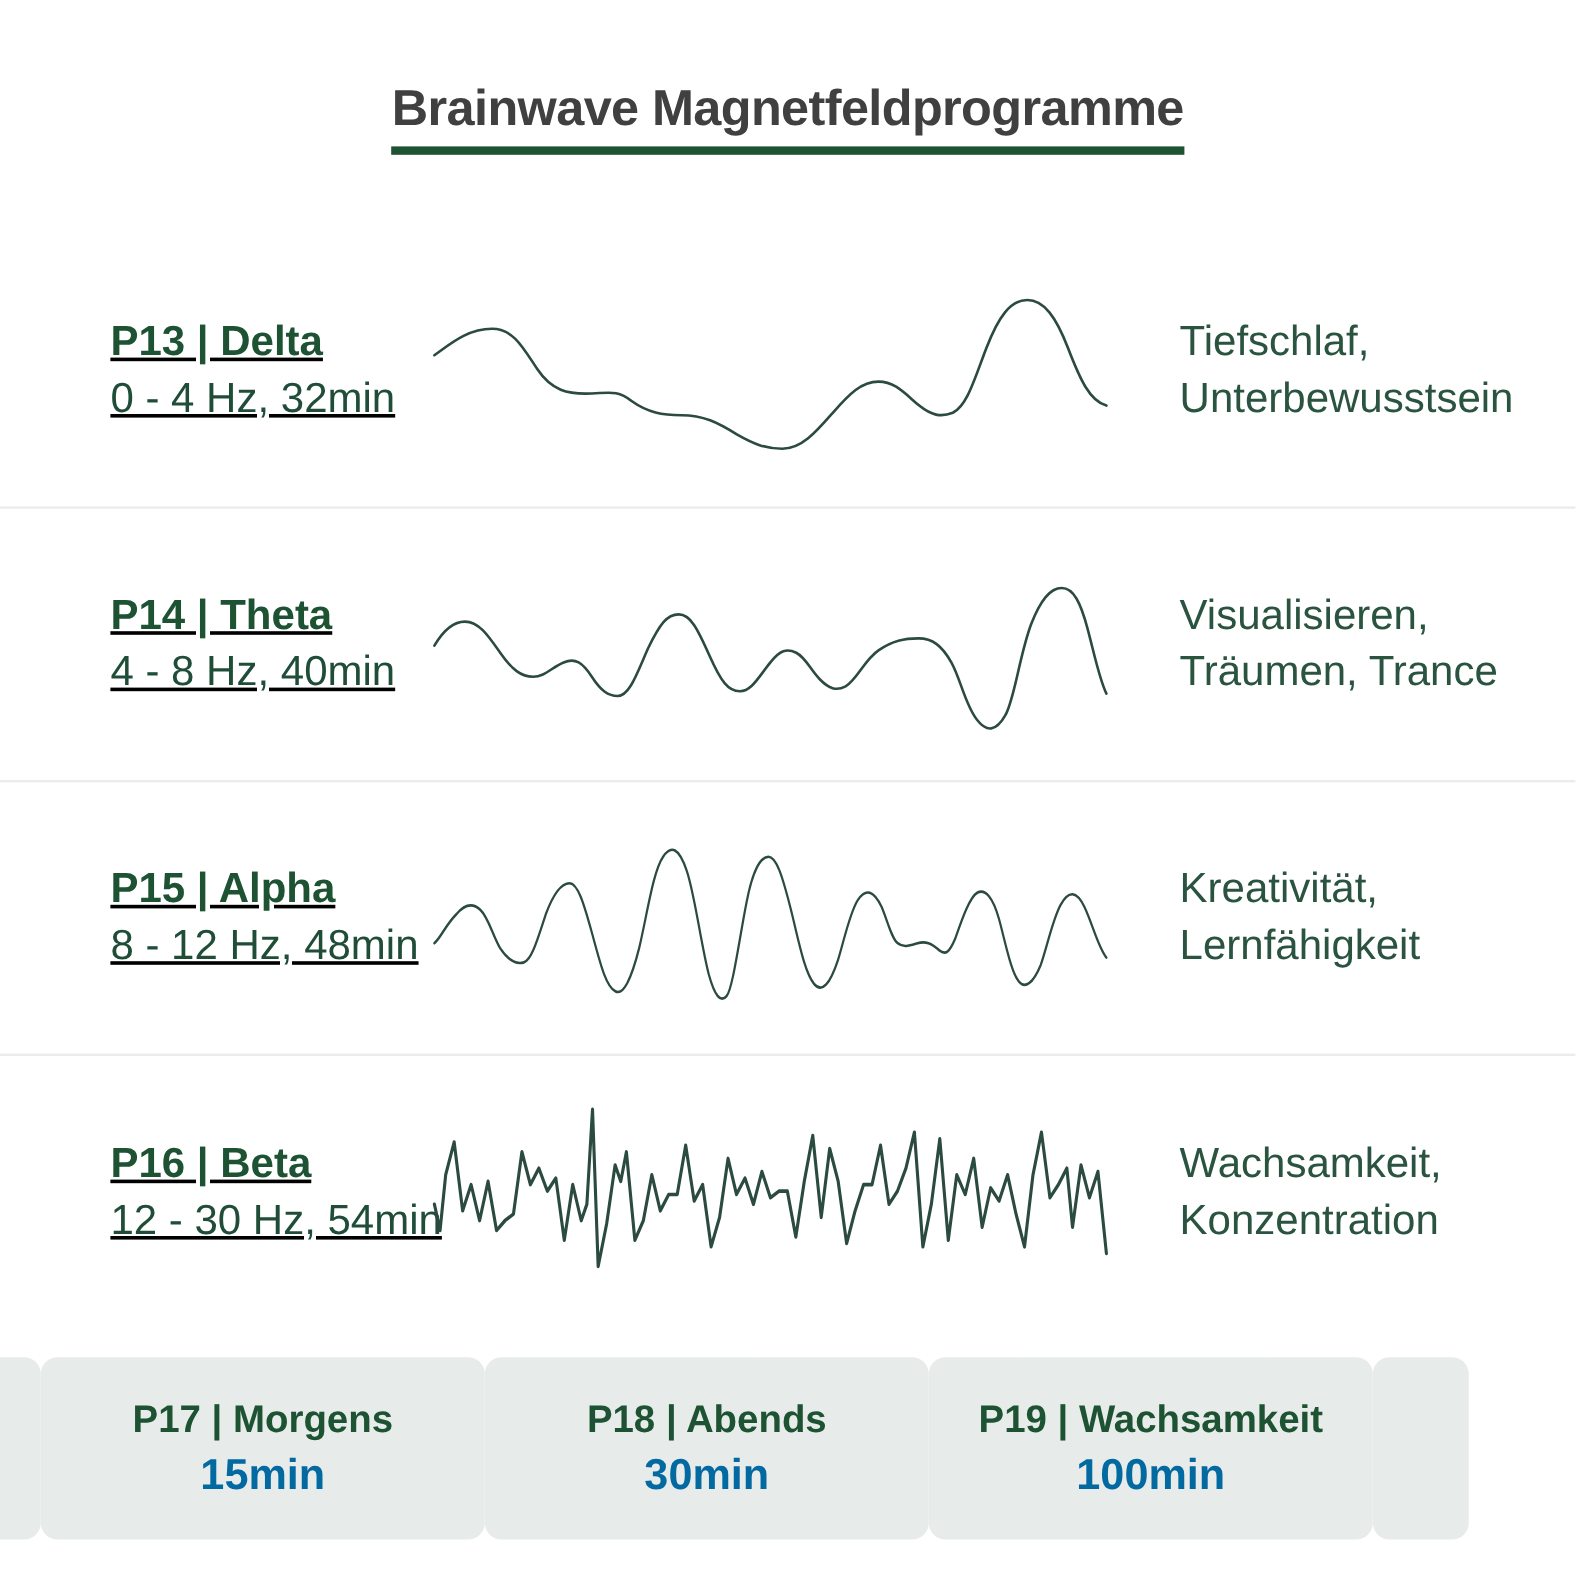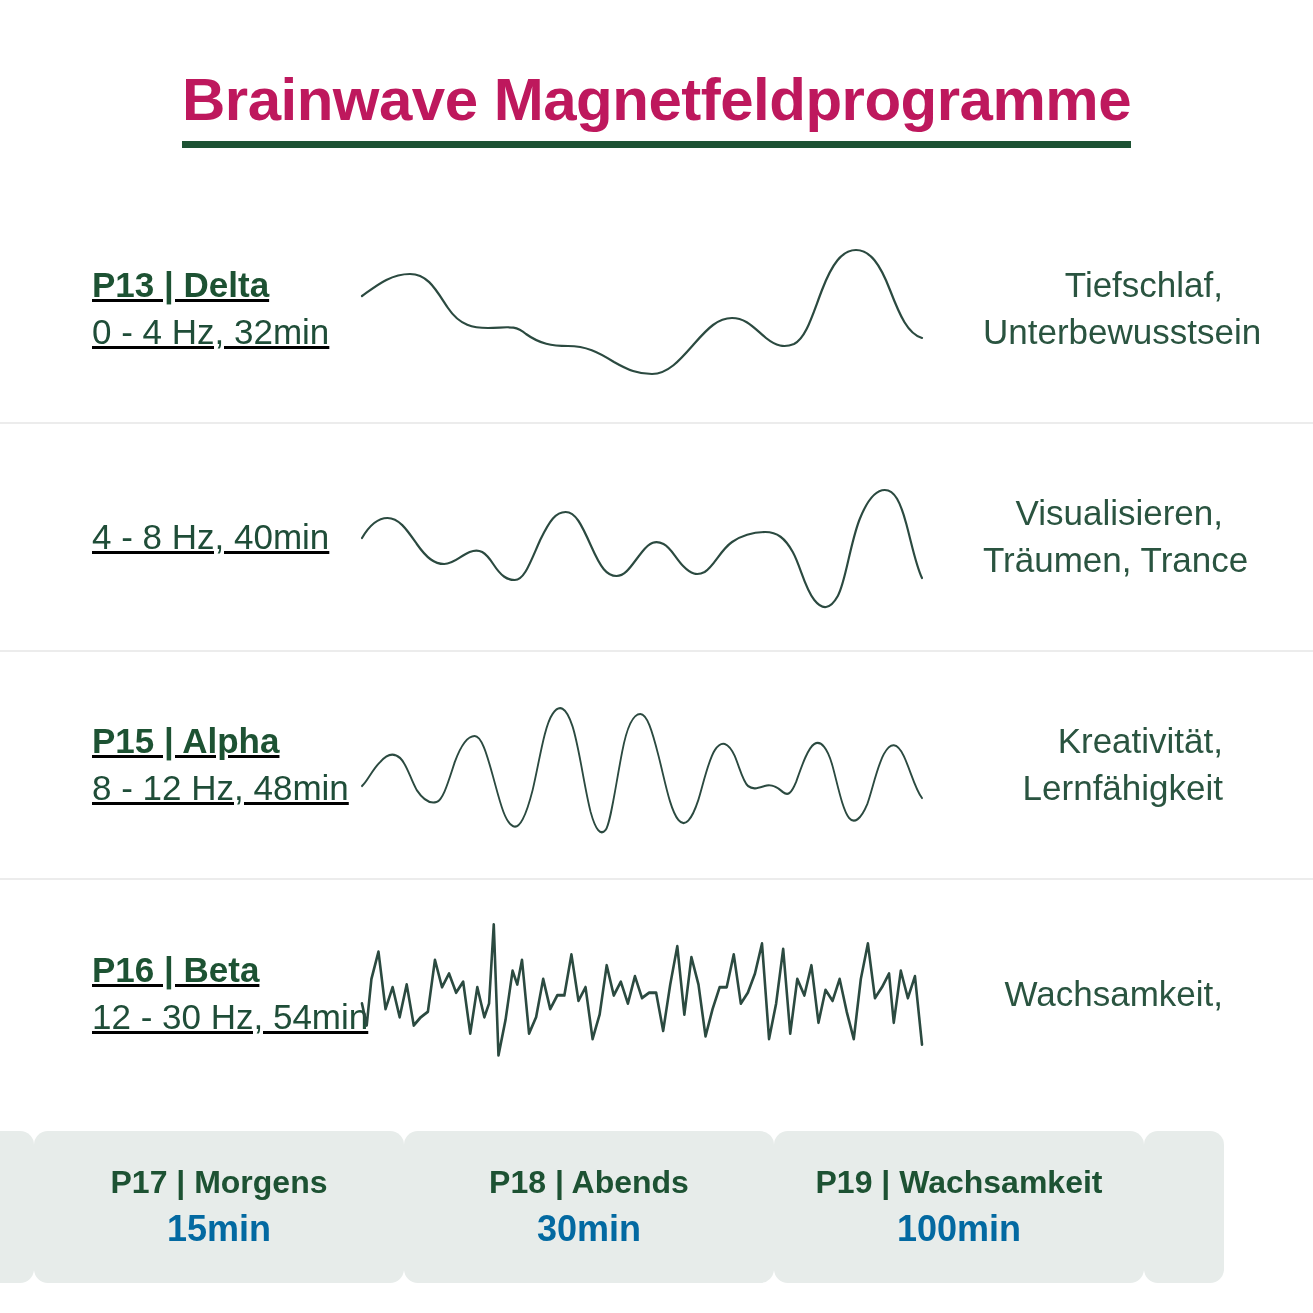--- a/index.html
+++ b/index.html
@@ -22,23 +22,23 @@
   
   .title-wrap {
     position: absolute;
     left: 0;
     top: 68px;
     width: 1313px;
     text-align: center;
   }
   .title {
     display: inline-block;
-    font-size: 60px;
-    font-weight: bold;
-    color: #be185d;
+    font-size: 42px;
+    font-weight: bold;
+    color: #404040;
     letter-spacing: -0.5px;
     line-height: 1.05;
     padding-bottom: 10px;
     border-bottom: 7px solid #1d5233;
   }
 
   
   .rows {
     position: absolute;
     left: 0;
@@ -97,21 +97,21 @@
     stroke: #2b4a40;
     stroke-width: 2.2;
     stroke-linecap: round;
     stroke-linejoin: round;
   }
 
   .row-right {
     width: 330px;
     flex: 0 0 330px;
     padding-right: 90px;
-    text-align: right;
+    text-align: left;
   }
   .row-effect {
     font-size: 35px;
     font-weight: normal;
     color: #2a5440;
     line-height: 1.34;
     white-space: nowrap;
   }
 
   
@@ -182,20 +182,21 @@
         </svg>
       </div>
       <div class="row-right">
         <div class="row-effect">Tiefschlaf,</div>
         <div class="row-effect">Unterbewusstsein</div>
       </div>
     </div>
 
     <div class="row">
       <div class="row-left">
+        <div class="row-name">P14 | Theta</div>
         <div class="row-meta">4 - 8 Hz, 40min</div>
       </div>
       <div class="row-wave">
         <svg viewBox="0 0 572 150" preserveAspectRatio="none" aria-hidden="true">
           <path d="M 0,76 C 6,66 14,56 26,56 C 38,56 46,68 56,82 C 66,96 74,102 84,102 C 94,102 100,94 110,90 C 120,86 126,90 134,102 C 142,114 148,118 156,118 C 166,118 172,100 182,78 C 192,58 198,50 208,50 C 218,50 224,62 234,84 C 244,106 250,114 260,114 C 270,114 276,102 286,90 C 294,80 300,78 308,82 C 316,86 320,96 328,104 C 336,112 342,114 350,110 C 360,104 366,88 378,80 C 390,72 400,70 412,70 C 424,70 432,76 440,90 C 448,104 452,126 462,138 C 470,148 478,148 486,134 C 494,120 498,84 508,58 C 516,38 524,28 534,28 C 544,28 550,40 556,62 C 562,84 566,104 572,116"></path>
         </svg>
       </div>
       <div class="row-right">
         <div class="row-effect">Visualisieren,</div>
         <div class="row-effect">Träumen, Trance</div>
@@ -223,20 +224,21 @@
         <div class="row-name">P16 | Beta</div>
         <div class="row-meta">12 - 30 Hz, 54min</div>
       </div>
       <div class="row-wave">
         <svg viewBox="0 0 476 110" preserveAspectRatio="none" aria-hidden="true">
           <path d="M 0,62 L 4,78 L 8,44 L 14,24 L 20,66 L 26,50 L 32,72 L 38,48 L 44,78 L 50,72 L 56,68 L 62,30 L 68,50 L 74,40 L 80,54 L 86,46 L 92,84 L 98,50 L 104,72 L 108,62 L 112,4 L 116,100 L 122,74 L 128,38 L 132,48 L 136,30 L 142,84 L 148,72 L 154,44 L 160,66 L 166,56 L 172,56 L 178,26 L 184,60 L 190,50 L 196,88 L 202,70 L 208,34 L 214,56 L 220,46 L 226,62 L 232,42 L 238,58 L 244,54 L 250,54 L 256,82 L 262,48 L 268,20 L 274,70 L 280,28 L 286,48 L 292,86 L 298,66 L 304,50 L 310,50 L 316,26 L 322,62 L 328,54 L 334,40 L 340,18 L 346,88 L 352,62 L 358,22 L 364,84 L 370,44 L 376,56 L 382,34 L 388,76 L 394,52 L 400,60 L 406,44 L 412,68 L 418,88 L 424,44 L 430,18 L 436,58 L 442,50 L 448,40 L 452,76 L 458,38 L 464,58 L 470,42 L 476,92"></path>
         </svg>
       </div>
       <div class="row-right">
         <div class="row-effect">Wachsamkeit,</div>
+        <div class="row-effect">Konzentration</div>
       </div>
     </div>
 
   </div>
 
   <div class="carousel">
 
     <div class="card partial-left"></div>
 
     <div class="card">

